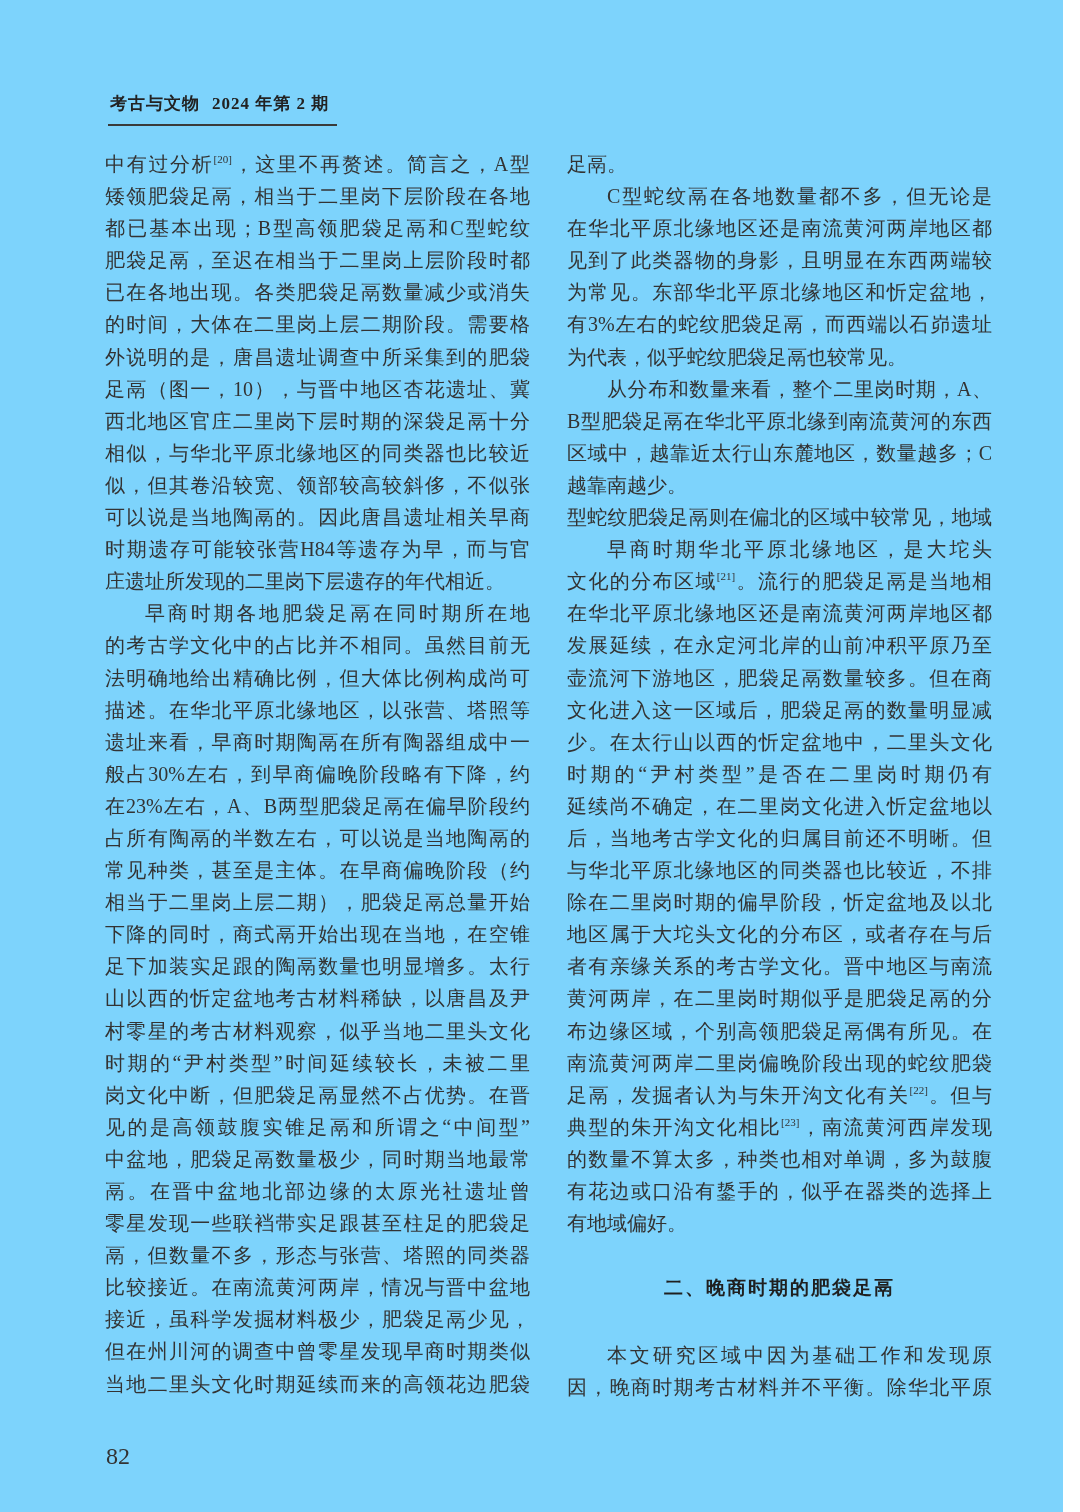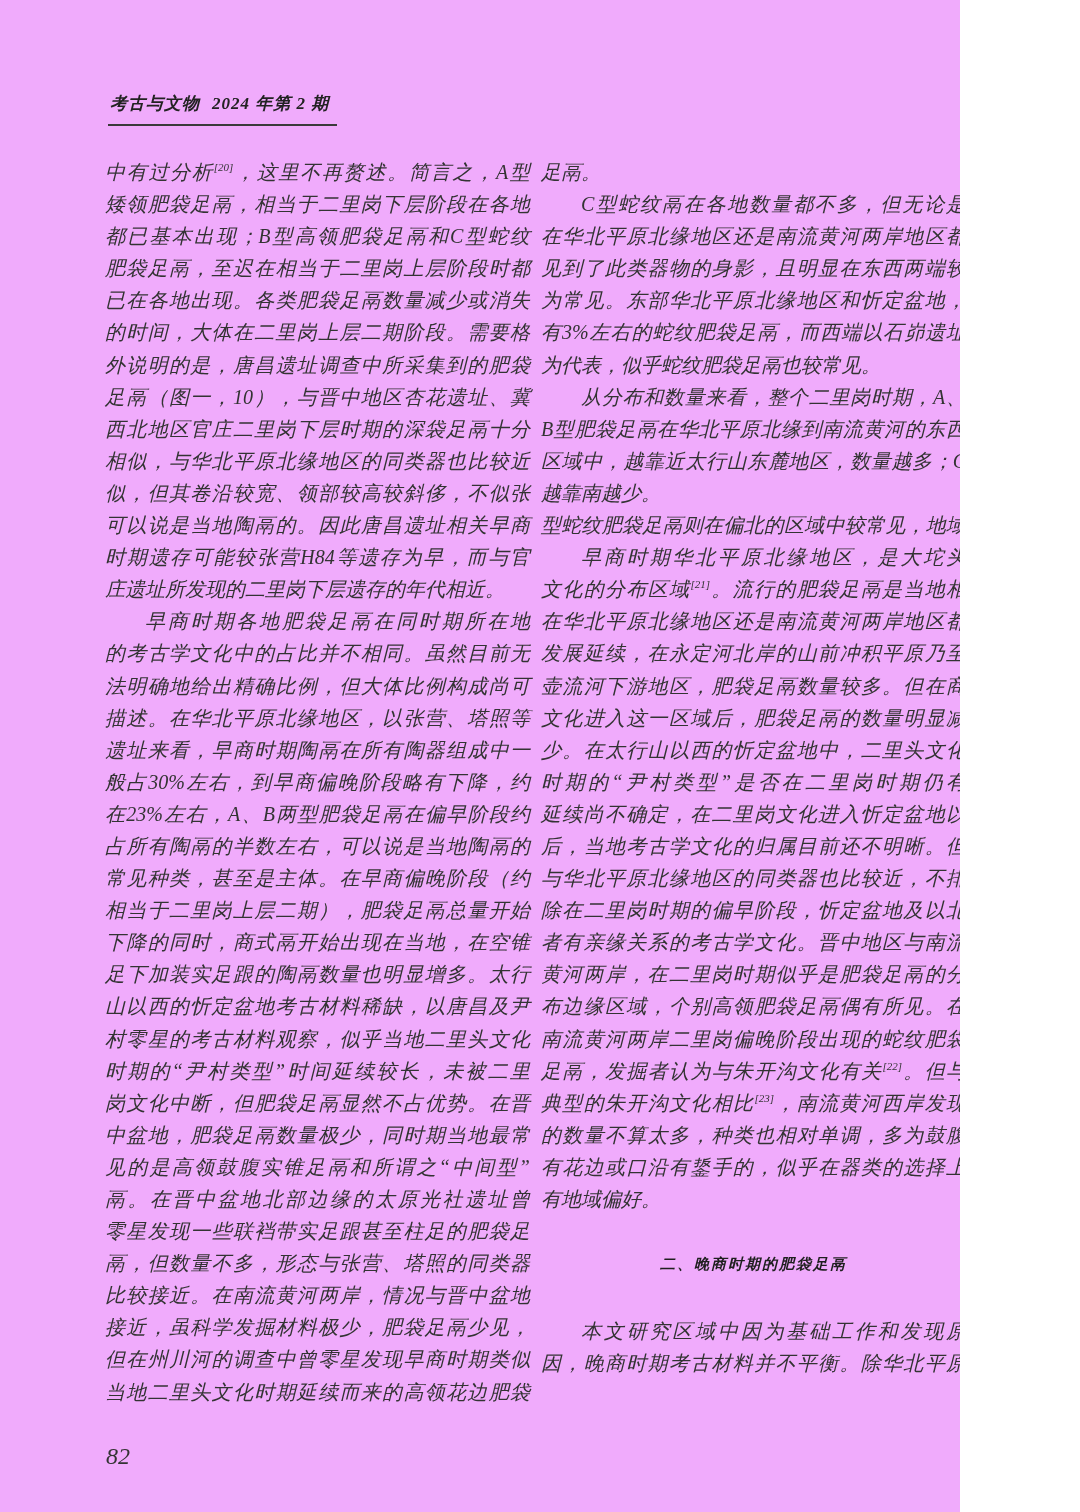--- a/index.html
+++ b/index.html
@@ -1,47 +1,46 @@
 <!DOCTYPE html>
 <html lang="zh"><head>
 <meta charset="utf-8">
 <style>
   * { margin: 0; padding: 0; box-sizing: border-box; }
   html, body { background: #ffffff; }
   .page {
     position: relative;
-    width: 960px;
+    width: 1063px;
     height: 1512px;
-    background: #f0abfc;
+    background: #7dd3fc;
     font-family: "Liberation Serif", "DejaVu Serif", serif;
     color: #383838;
     overflow: hidden;
-    font-style: italic;
   }
   .running-head {
     position: absolute;
     left: 108px;
     top: 92px;
     font-size: 17px;
     font-weight: 700;
     color: #222222;
     letter-spacing: 1px;
     border-bottom: 2px solid #3a3a3a;
     padding: 0 8px 9px 2px;
     white-space: nowrap;
   }
   .running-head .issue { margin-left: 12px; }
   .columns {
     position: absolute;
     left: 105px;
-    top: 156px;
+    top: 148px;
     width: 878px;
     display: grid;
     grid-template-columns: 425px 425px;
-    column-gap: 11px;
+    column-gap: 37px;
   }
   .col {
     font-size: 20px;
     line-height: 32.1px;
     color: #333333;
   }
   .line {
     text-align: justify;
     text-align-last: justify;
   }
@@ -49,21 +48,21 @@
   .line.indent { text-indent: 2em; }
   sup.ref {
     font-size: 11px;
     vertical-align: super;
     line-height: 0;
     letter-spacing: 0;
   }
   .section-heading {
     font-family: "Liberation Sans", "DejaVu Sans", sans-serif;
     font-weight: 700;
-    font-size: 15px;
+    font-size: 19px;
     color: #1f1f1f;
     text-align: center;
     letter-spacing: 2px;
     margin: 33px 0 35px 0;
     line-height: 32px;
   }
   .page-number {
     position: absolute;
     left: 106px;
     top: 1443px;
@@ -105,22 +104,22 @@
         <div class="line">在23%左右，A、B两型肥袋足鬲在偏早阶段约</div>
         <div class="line">占所有陶鬲的半数左右，可以说是当地陶鬲的</div>
         <div class="line">常见种类，甚至是主体。在早商偏晚阶段（约</div>
         <div class="line">相当于二里岗上层二期），肥袋足鬲总量开始</div>
         <div class="line">下降的同时，商式鬲开始出现在当地，在空锥</div>
         <div class="line">足下加装实足跟的陶鬲数量也明显增多。太行</div>
         <div class="line">山以西的忻定盆地考古材料稀缺，以唐昌及尹</div>
         <div class="line">村零星的考古材料观察，似乎当地二里头文化</div>
         <div class="line">时期的“尹村类型”时间延续较长，未被二里</div>
         <div class="line">岗文化中断，但肥袋足鬲显然不占优势。在晋</div>
+        <div class="line">见的是高领鼓腹实锥足鬲和所谓之“中间型”</div>
         <div class="line">中盆地，肥袋足鬲数量极少，同时期当地最常</div>
-        <div class="line">见的是高领鼓腹实锥足鬲和所谓之“中间型”</div>
         <div class="line">鬲。在晋中盆地北部边缘的太原光社遗址曾</div>
         <div class="line">零星发现一些联裆带实足跟甚至柱足的肥袋足</div>
         <div class="line">鬲，但数量不多，形态与张营、塔照的同类器</div>
         <div class="line">比较接近。在南流黄河两岸，情况与晋中盆地</div>
         <div class="line">接近，虽科学发掘材料极少，肥袋足鬲少见，</div>
         <div class="line">但在州川河的调查中曾零星发现早商时期类似</div>
         <div class="line">当地二里头文化时期延续而来的高领花边肥袋</div>
       </section>
     <section class="col">
         <div class="line end">足鬲。</div>
@@ -140,20 +139,21 @@
         <div class="line">在华北平原北缘地区还是南流黄河两岸地区都</div>
         <div class="line">发展延续，在永定河北岸的山前冲积平原乃至</div>
         <div class="line">壶流河下游地区，肥袋足鬲数量较多。但在商</div>
         <div class="line">文化进入这一区域后，肥袋足鬲的数量明显减</div>
         <div class="line">少。在太行山以西的忻定盆地中，二里头文化</div>
         <div class="line">时期的“尹村类型”是否在二里岗时期仍有</div>
         <div class="line">延续尚不确定，在二里岗文化进入忻定盆地以</div>
         <div class="line">后，当地考古学文化的归属目前还不明晰。但</div>
         <div class="line">与华北平原北缘地区的同类器也比较近，不排</div>
         <div class="line">除在二里岗时期的偏早阶段，忻定盆地及以北</div>
+        <div class="line">地区属于大坨头文化的分布区，或者存在与后</div>
         <div class="line">者有亲缘关系的考古学文化。晋中地区与南流</div>
         <div class="line">黄河两岸，在二里岗时期似乎是肥袋足鬲的分</div>
         <div class="line">布边缘区域，个别高领肥袋足鬲偶有所见。在</div>
         <div class="line">南流黄河两岸二里岗偏晚阶段出现的蛇纹肥袋</div>
         <div class="line">足鬲，发掘者认为与朱开沟文化有关<sup class="ref">[22]</sup>。但与</div>
         <div class="line">典型的朱开沟文化相比<sup class="ref">[23]</sup>，南流黄河西岸发现</div>
         <div class="line">的数量不算太多，种类也相对单调，多为鼓腹</div>
         <div class="line">有花边或口沿有鋬手的，似乎在器类的选择上</div>
         <div class="line end">有地域偏好。</div>
         <div class="section-heading">二、晚商时期的肥袋足鬲</div>

